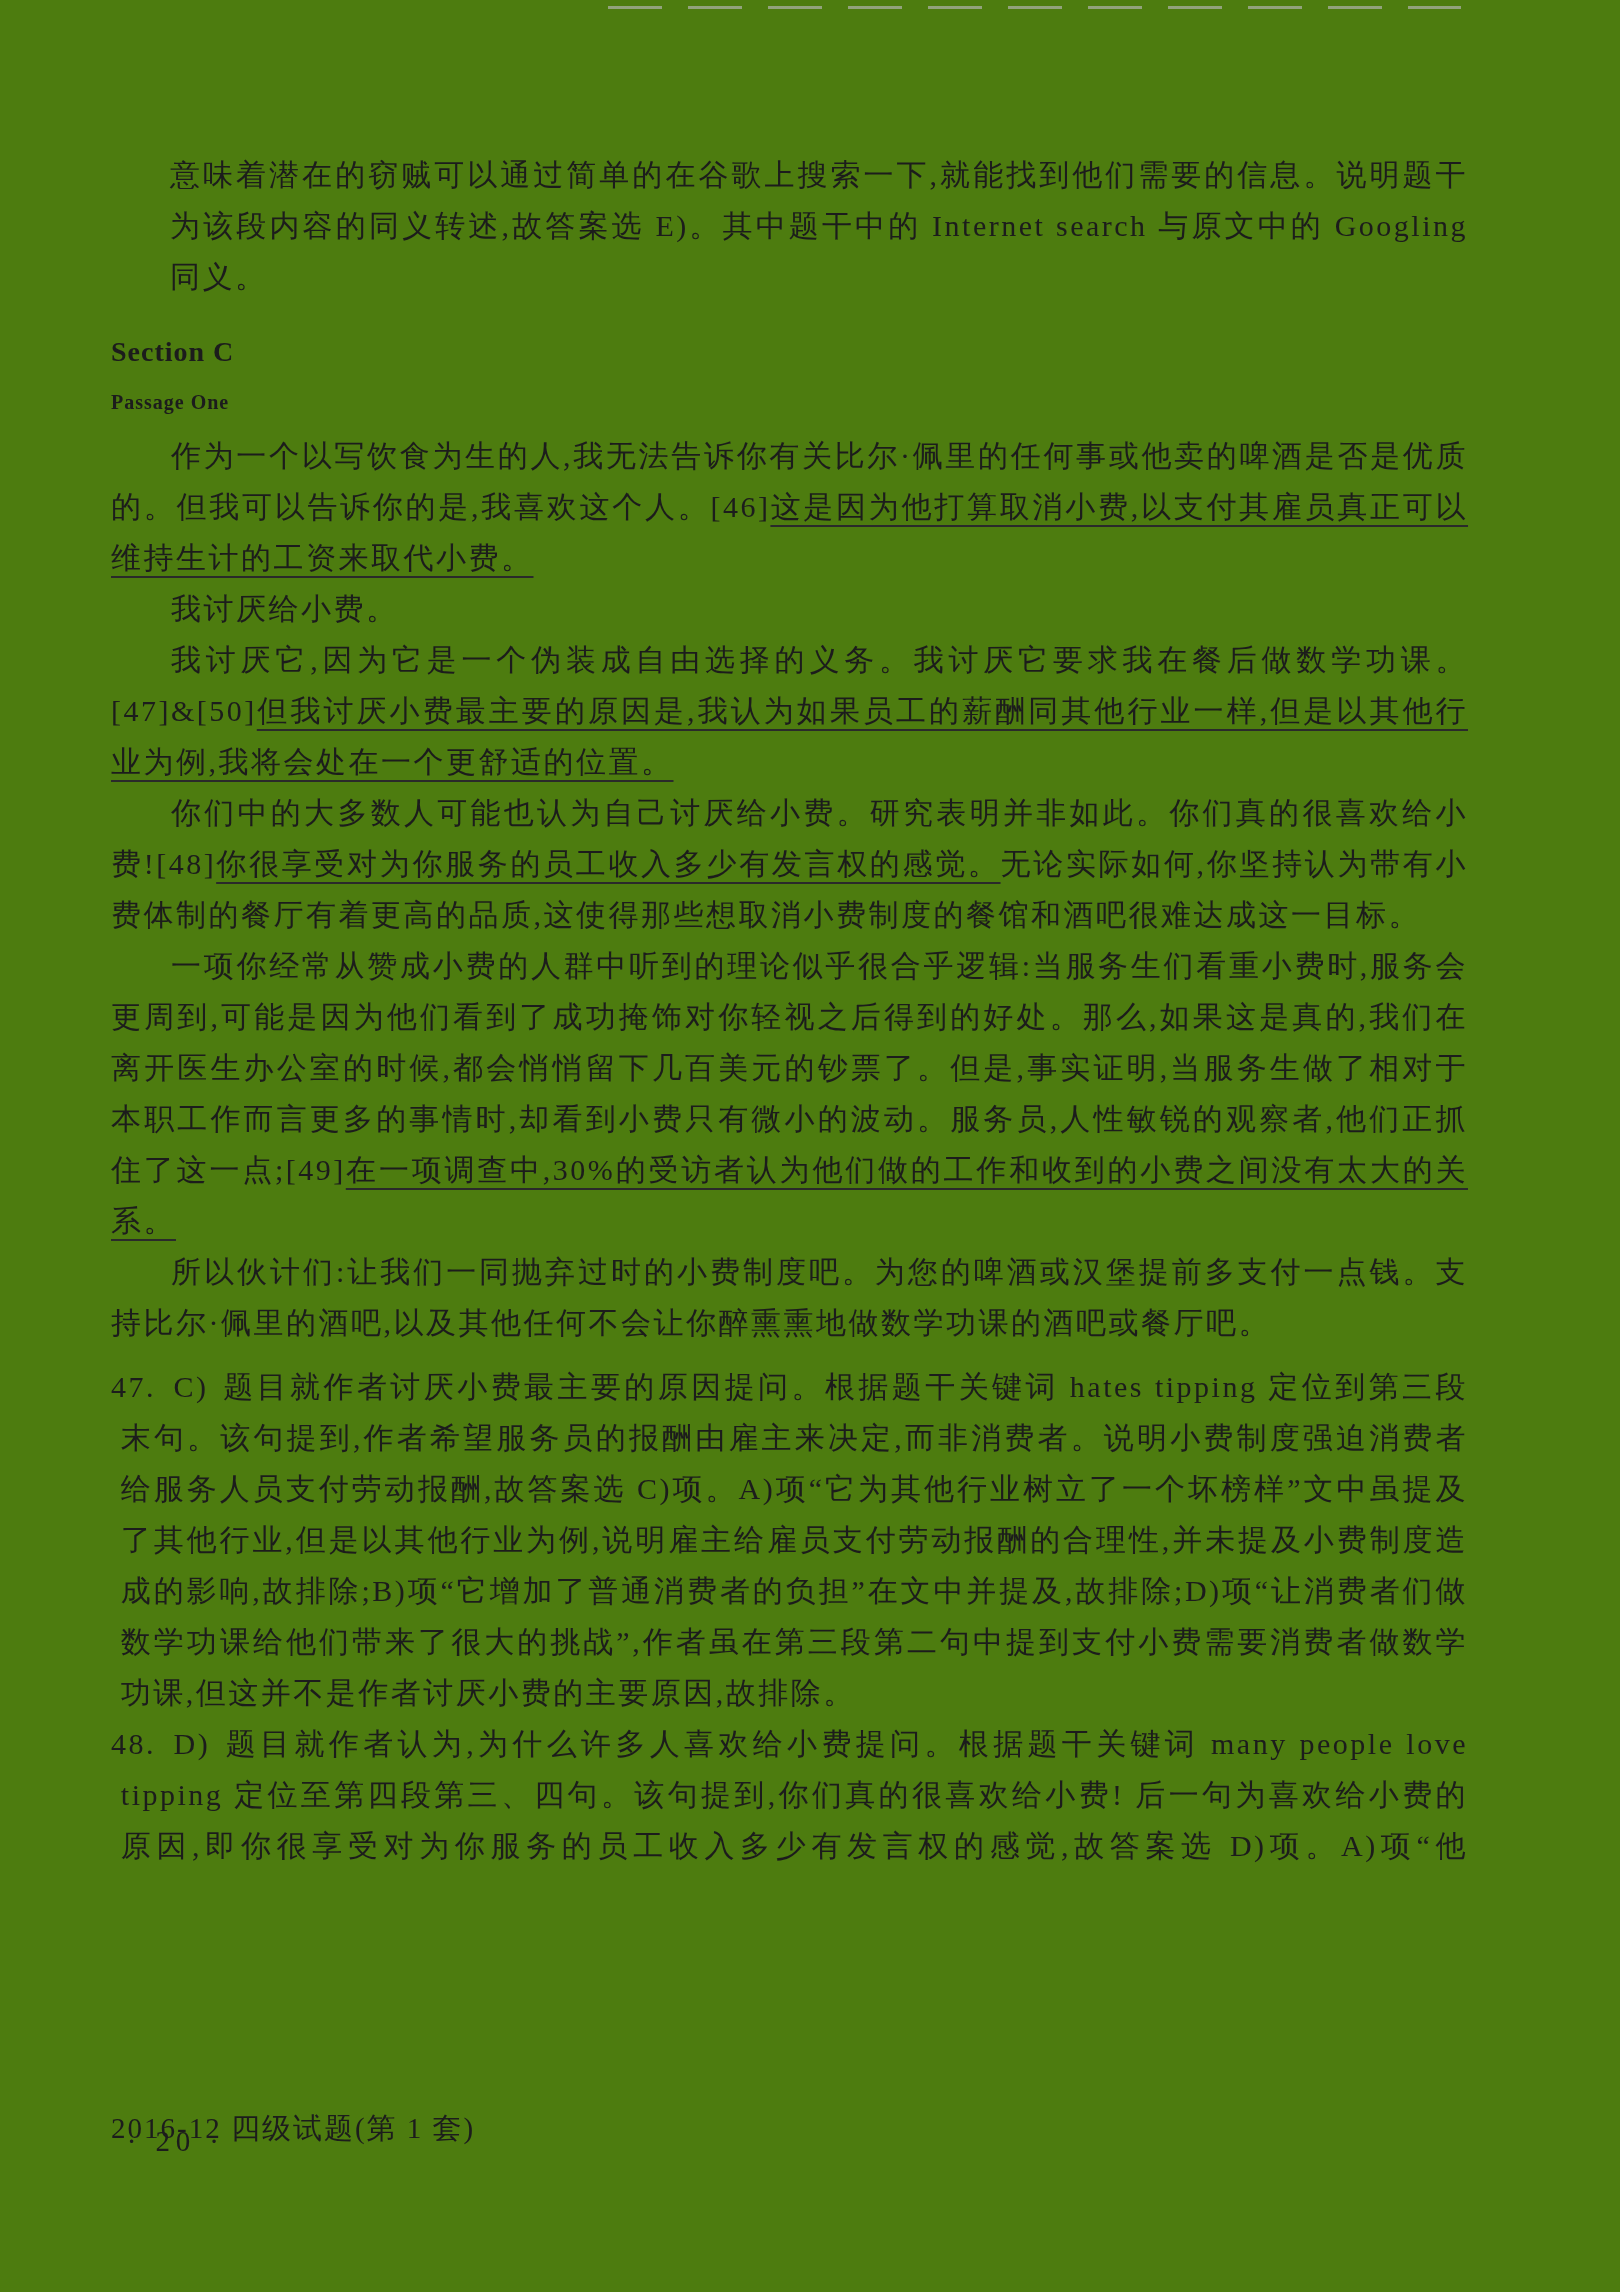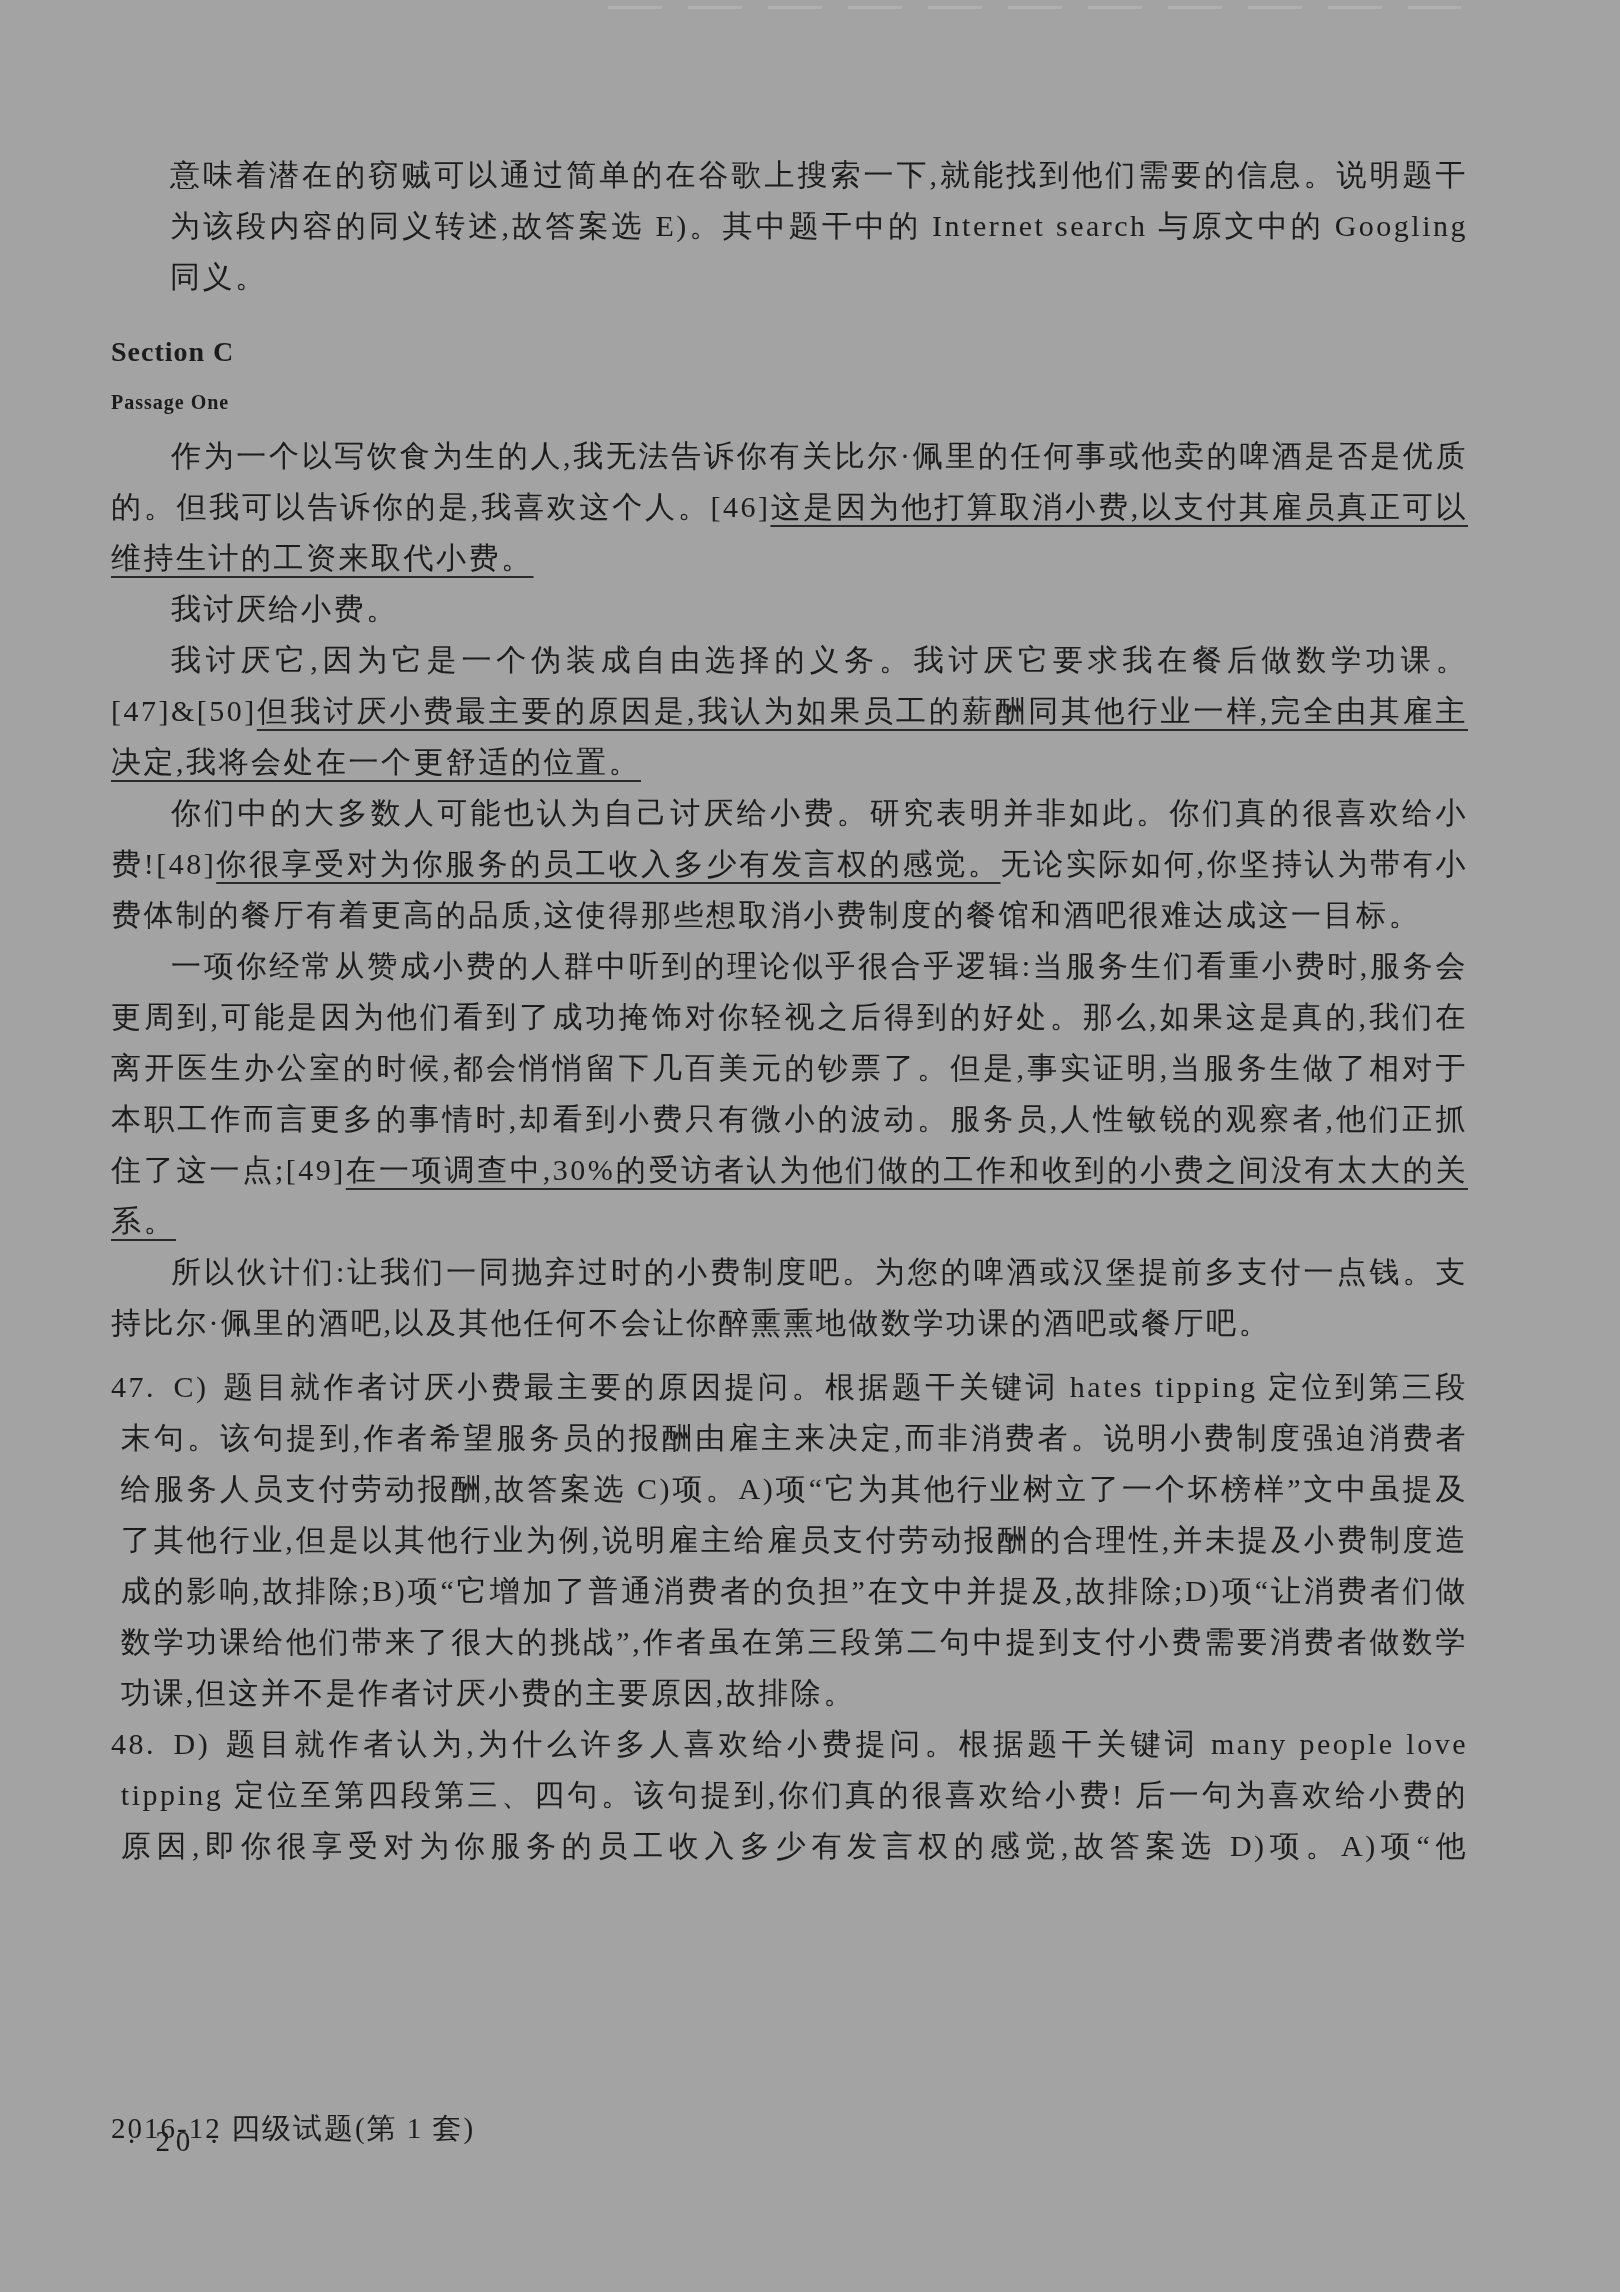--- a/index.html
+++ b/index.html
@@ -1,20 +1,20 @@
 <!DOCTYPE html>
 <html lang="zh"><head>
 <meta charset="utf-8">
 <style>
   html,body{margin:0;padding:0;background:#d9d9d9;}
   .page{
     position:relative;
     width:1620px;height:2293px;
     margin:0 auto;
-    background:#a3a3a3;
+    background:#4d7c0f;
     font-family:"Liberation Serif","DejaVu Serif",serif;
     color:#1c1c1c;
     overflow:hidden;
   }
   .scan-line{
     position:absolute;top:5.9px;left:608px;width:853px;height:2.9px;
     background:repeating-linear-gradient(90deg,#b7b7b7 0 54px,transparent 54px 80px);
     opacity:.65;
   }
   .content{
@@ -62,21 +62,21 @@
 
     <p class="carryover">意味着潜在的窃贼可以通过简单的在谷歌上搜索一下,就能找到他们需要的信息。说明题干为该段内容的同义转述,故答案选 E)。其中题干中的 Internet search 与原文中的 Googling 同义。</p>
 
     <h1 class="section-heading">Section C</h1>
 
     <h2 class="passage-heading">Passage One</h2>
 
     <div id="passage-container">
         <p class="psg-para"><span>作为一个以写饮食为生的人,我无法告诉你有关比尔·佩里的任何事或他卖的啤酒是否是优质的。但我可以告诉你的是,我喜欢这个人。</span><span>[46]</span><span class="underlined">这是因为他打算取消小费,以支付其雇员真正可以维持生计的工资来取代小费。</span></p>
         <p class="psg-para"><span>我讨厌给小费。</span></p>
-        <p class="psg-para"><span>我讨厌它,因为它是一个伪装成自由选择的义务。我讨厌它要求我在餐后做数学功课。</span><span>[47]&amp;[50]</span><span class="underlined">但我讨厌小费最主要的原因是,我认为如果员工的薪酬同其他行业一样,完全由其雇主决定,我将会处在一个更舒适的位置。</span></p>
+        <p class="psg-para"><span>我讨厌它,因为它是一个伪装成自由选择的义务。我讨厌它要求我在餐后做数学功课。</span><span>[47]&amp;[50]</span><span class="underlined">但我讨厌小费最主要的原因是,我认为如果员工的薪酬同其他行业一样,但是以其他行业为例,我将会处在一个更舒适的位置。</span></p>
         <p class="psg-para"><span>你们中的大多数人可能也认为自己讨厌给小费。研究表明并非如此。你们真的很喜欢给小费!</span><span>[48]</span><span class="underlined">你很享受对为你服务的员工收入多少有发言权的感觉。</span><span>无论实际如何,你坚持认为带有小费体制的餐厅有着更高的品质,这使得那些想取消小费制度的餐馆和酒吧很难达成这一目标。</span></p>
         <p class="psg-para"><span>一项你经常从赞成小费的人群中听到的理论似乎很合乎逻辑:当服务生们看重小费时,服务会更周到,可能是因为他们看到了成功掩饰对你轻视之后得到的好处。那么,如果这是真的,我们在离开医生办公室的时候,都会悄悄留下几百美元的钞票了。但是,事实证明,当服务生做了相对于本职工作而言更多的事情时,却看到小费只有微小的波动。服务员,人性敏锐的观察者,他们正抓住了这一点;</span><span>[49]</span><span class="underlined">在一项调查中,30%的受访者认为他们做的工作和收到的小费之间没有太大的关系。</span></p>
         <p class="psg-para"><span>所以伙计们:让我们一同抛弃过时的小费制度吧。为您的啤酒或汉堡提前多支付一点钱。支持比尔·佩里的酒吧,以及其他任何不会让你醉熏熏地做数学功课的酒吧或餐厅吧。</span></p>
       </div>
 
     <ol class="expl-list" id="expl-container">
         <li class="expl-item"><span class="expl-num">47.</span><span class="expl-ans">C)</span><span>题目就作者讨厌小费最主要的原因提问。根据题干关键词 hates tipping 定位到第三段末句。该句提到,作者希望服务员的报酬由雇主来决定,而非消费者。说明小费制度强迫消费者给服务人员支付劳动报酬,故答案选 C)项。A)项“它为其他行业树立了一个坏榜样”文中虽提及了其他行业,但是以其他行业为例,说明雇主给雇员支付劳动报酬的合理性,并未提及小费制度造成的影响,故排除;B)项“它增加了普通消费者的负担”在文中并提及,故排除;D)项“让消费者们做数学功课给他们带来了很大的挑战”,作者虽在第三段第二句中提到支付小费需要消费者做数学功课,但这并不是作者讨厌小费的主要原因,故排除。</span></li>
         <li class="expl-item justify-last"><span class="expl-num">48.</span><span class="expl-ans">D)</span><span>题目就作者认为,为什么许多人喜欢给小费提问。根据题干关键词 many people love tipping 定位至第四段第三、四句。该句提到,你们真的很喜欢给小费! 后一句为喜欢给小费的原因,即你很享受对为你服务的员工收入多少有发言权的感觉,故答案选 D)项。A)项“他</span></li>
       </ol>
   </div>

